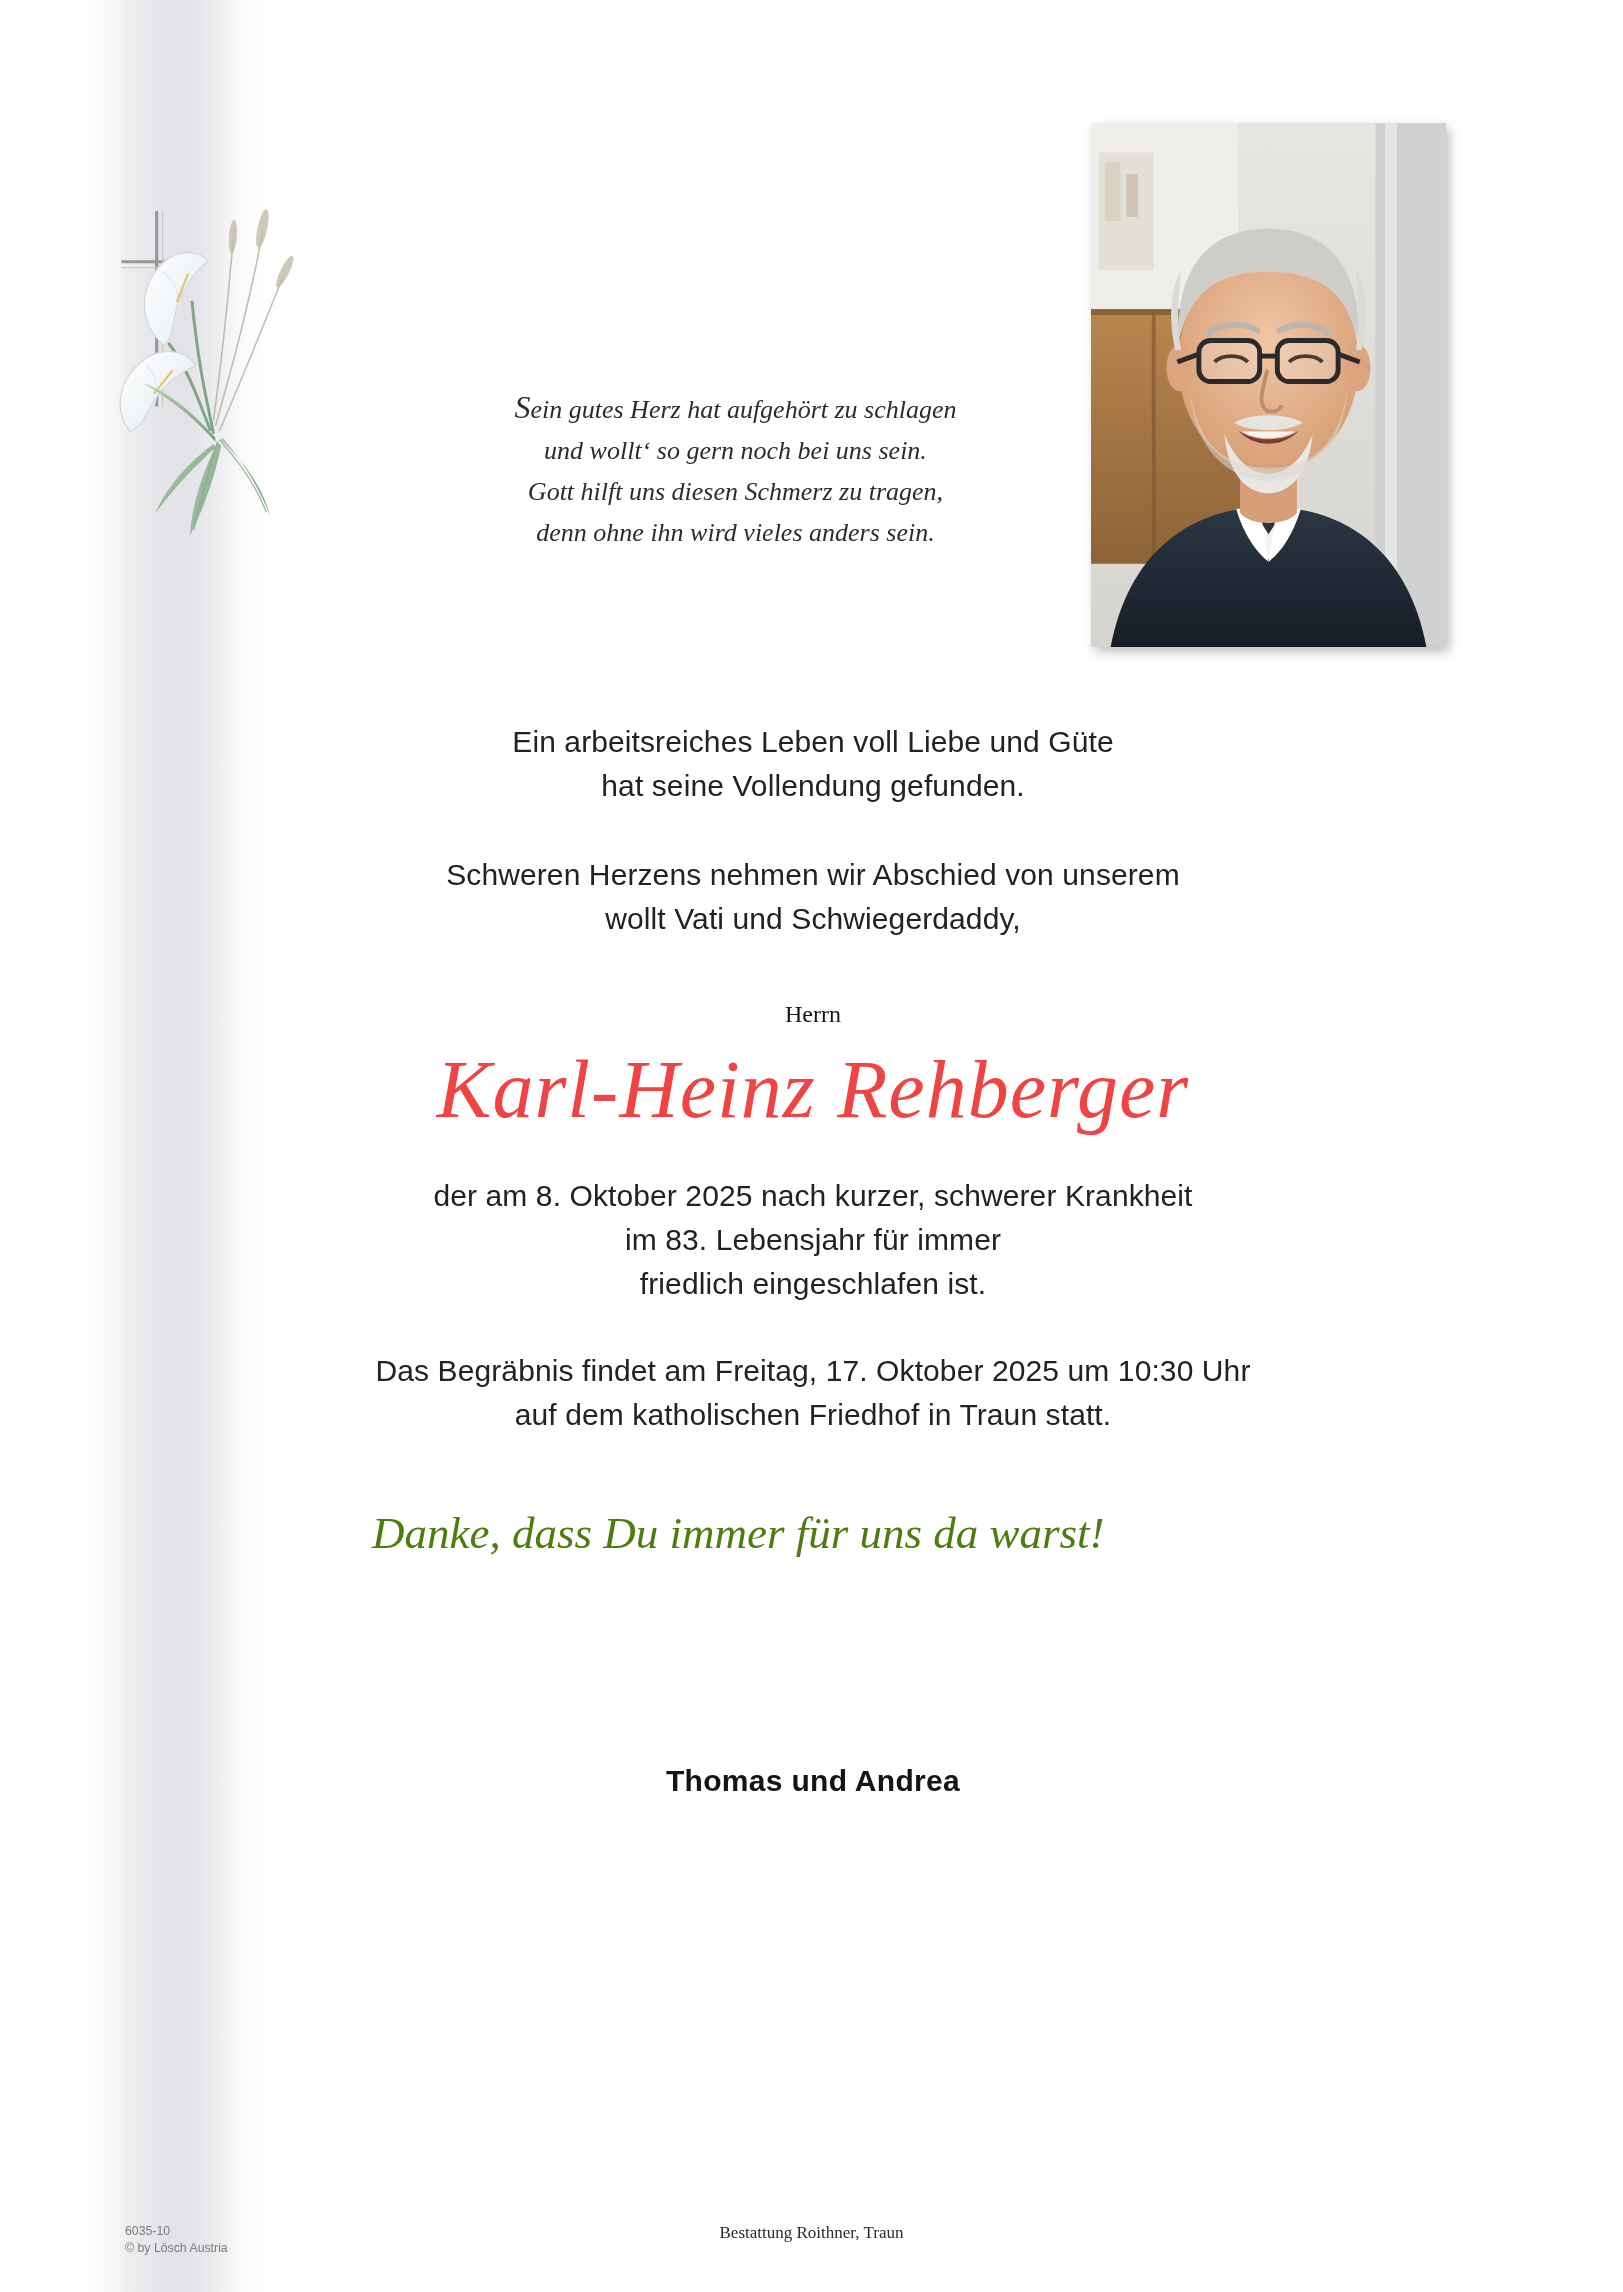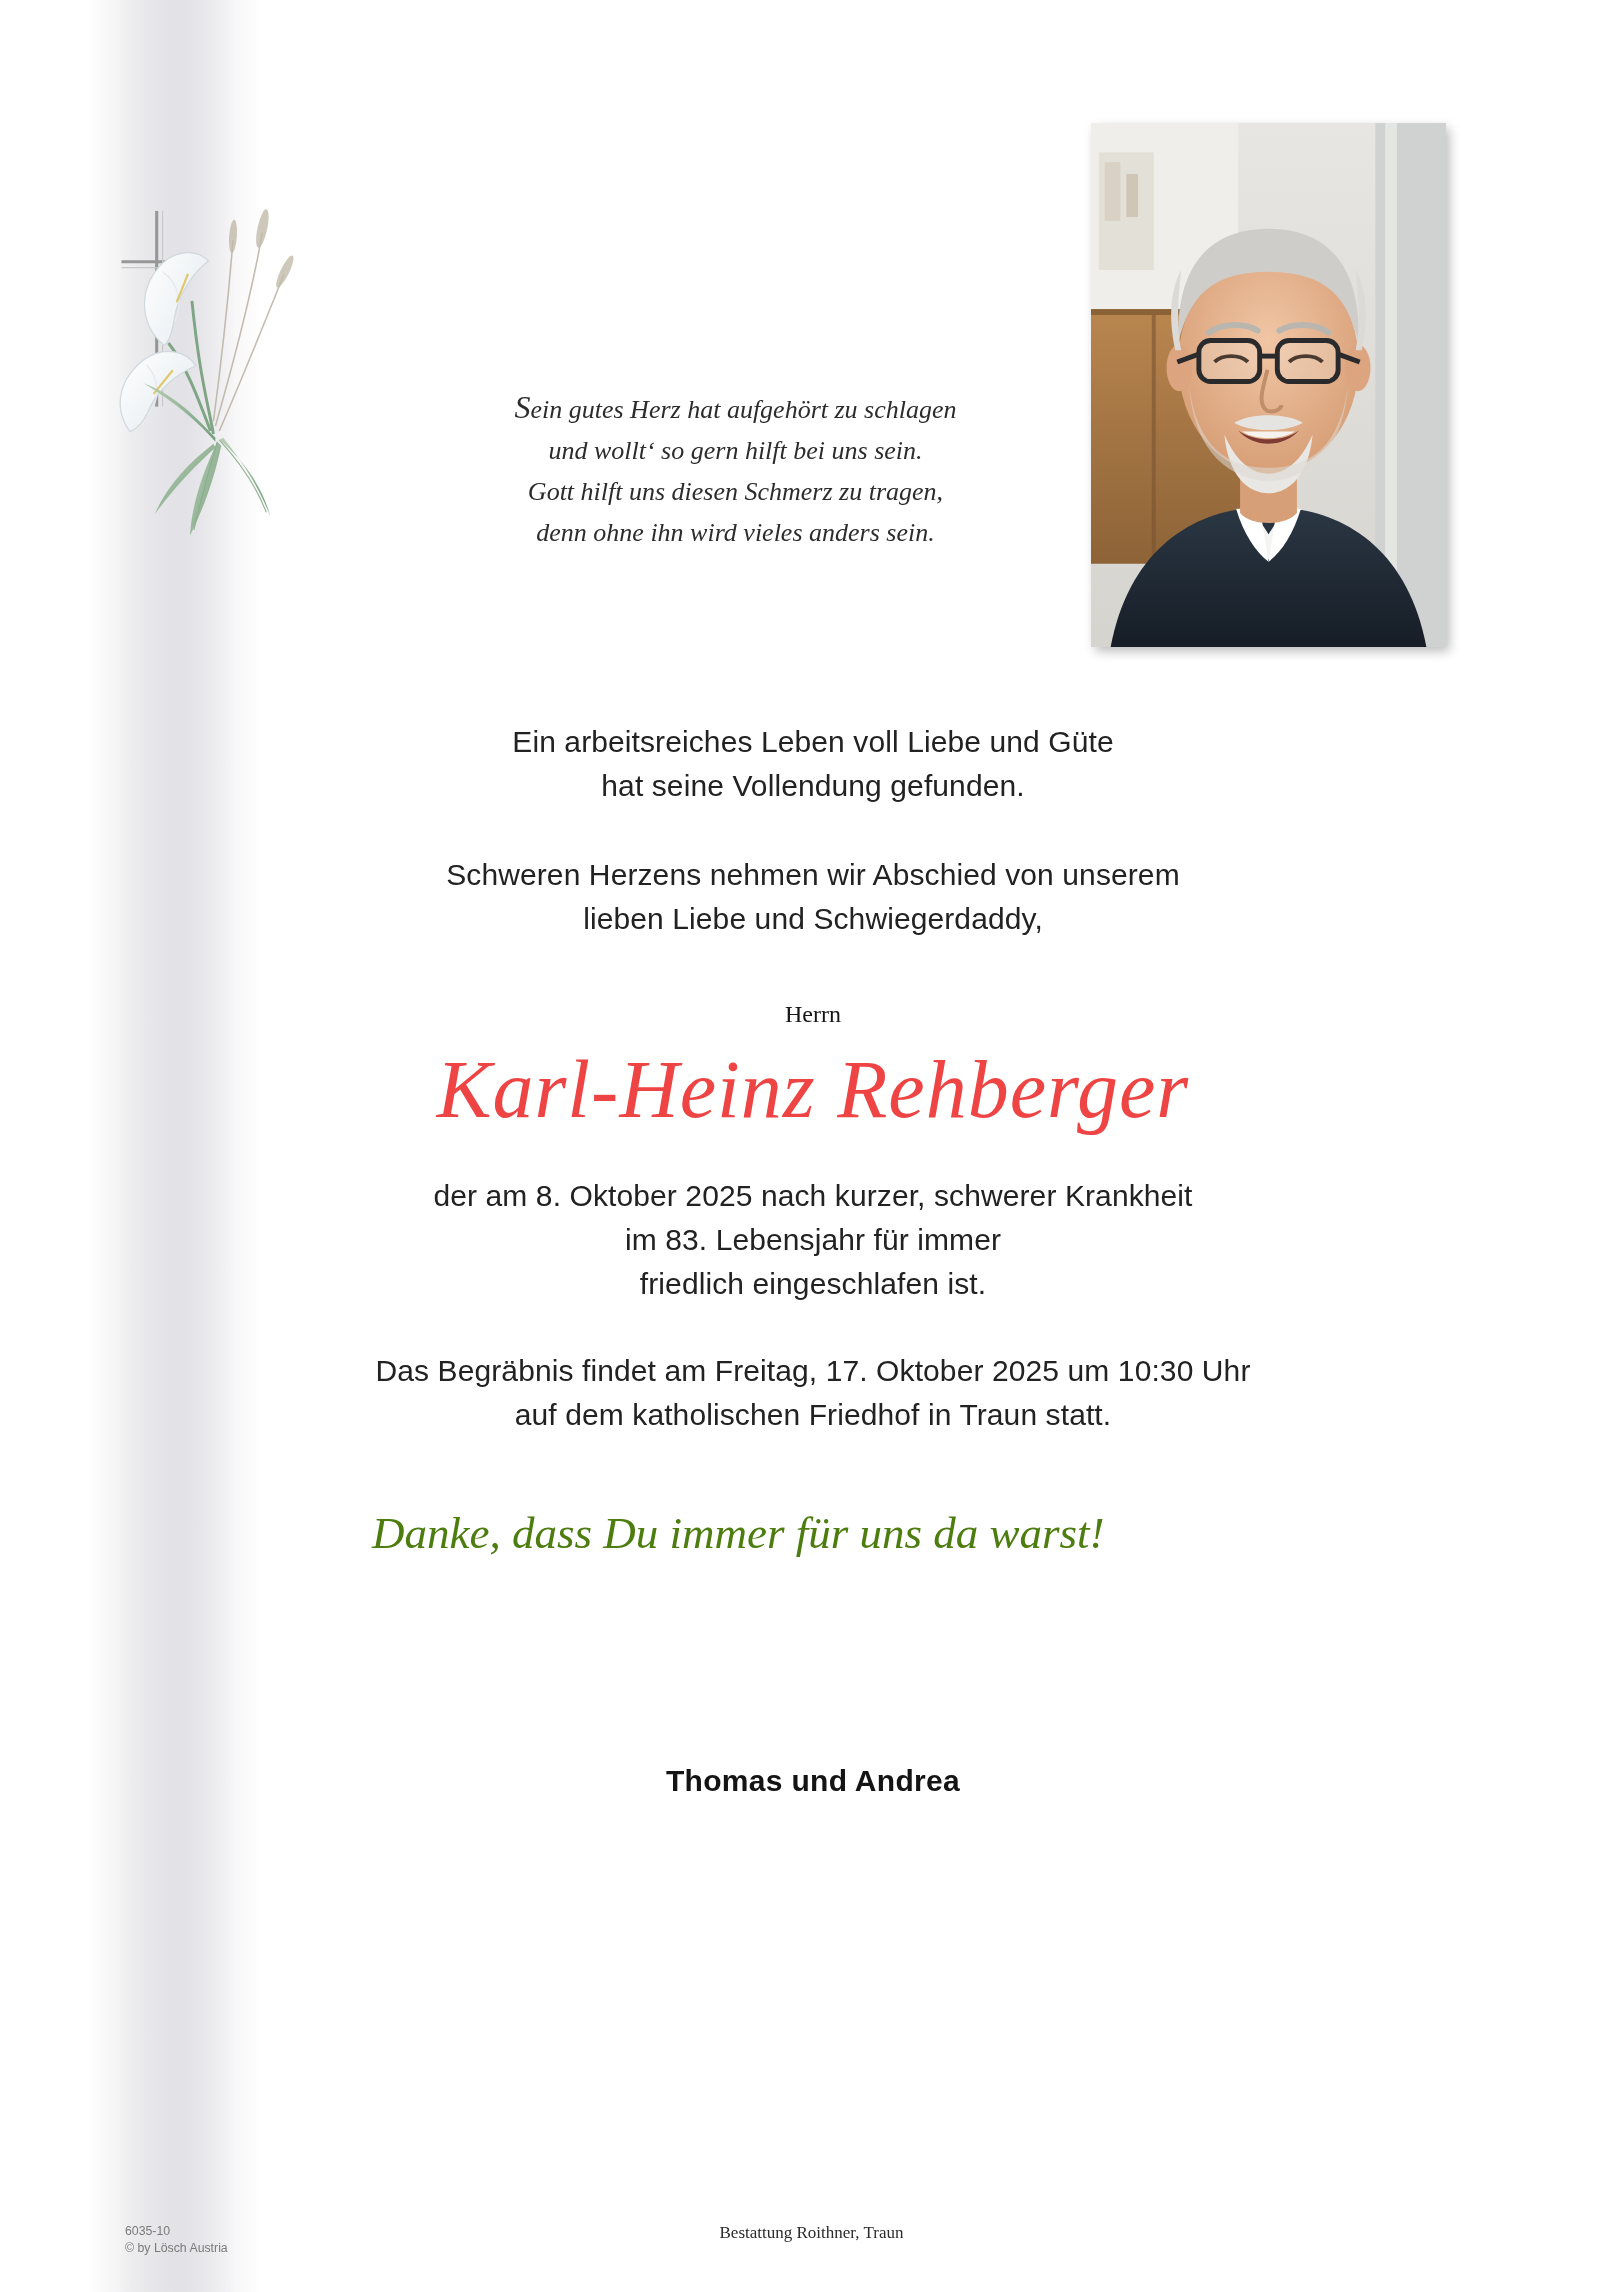--- a/index.html
+++ b/index.html
@@ -307,33 +307,33 @@
       <path d="M150 314 C 166 332 196 332 212 314 C 196 326 166 326 150 314 Z" fill="#7d3b34"></path>
       <path d="M154 315 C 168 324 194 324 208 315 Z" fill="#f6f3ee"></path>
 
       <path d="M136 318 C 140 360 160 378 181 378 C 202 378 222 360 226 318 C 214 346 198 358 181 358 C 164 358 148 346 136 318 Z" fill="#e9e7e3"></path>
       <path d="M100 268 C 104 324 130 362 181 366 C 232 362 258 324 262 268 C 254 330 224 352 181 352 C 138 352 108 330 100 268 Z" fill="#ddd9d4" opacity="0.55"></path>
     </svg>
   </div>
 
   <div class="verse">
     <div><span class="drop">S</span>ein gutes Herz hat aufgehört zu schlagen</div>
-    <div>und wollt‘ so gern hilft bei uns sein.</div>
+    <div>und wollt‘ so gern noch bei uns sein.</div>
     <div>Gott hilft uns diesen Schmerz zu tragen,</div>
     <div>denn ohne ihn wird vieles anders sein.</div>
   </div>
 
   <div class="body-block">
     <div class="para">Ein arbeitsreiches Leben voll Liebe und Güte</div>
     <div class="para">hat seine Vollendung gefunden.</div>
 
     <div class="gap-a"></div>
 
     <div class="para">Schweren Herzens nehmen wir Abschied von unserem</div>
-    <div class="para">lieben Liebe und Schwiegerdaddy,</div>
+    <div class="para">wollt Vati und Schwiegerdaddy,</div>
 
     <div class="gap-b"></div>
 
     <div class="herr">Herrn</div>
     <div class="deceased-name">Karl-Heinz Rehberger</div>
 
     <div class="gap-c"></div>
 
     <div class="para">der am 8. Oktober 2025 nach kurzer, schwerer Krankheit</div>
     <div class="para">im 83. Lebensjahr für immer</div>

